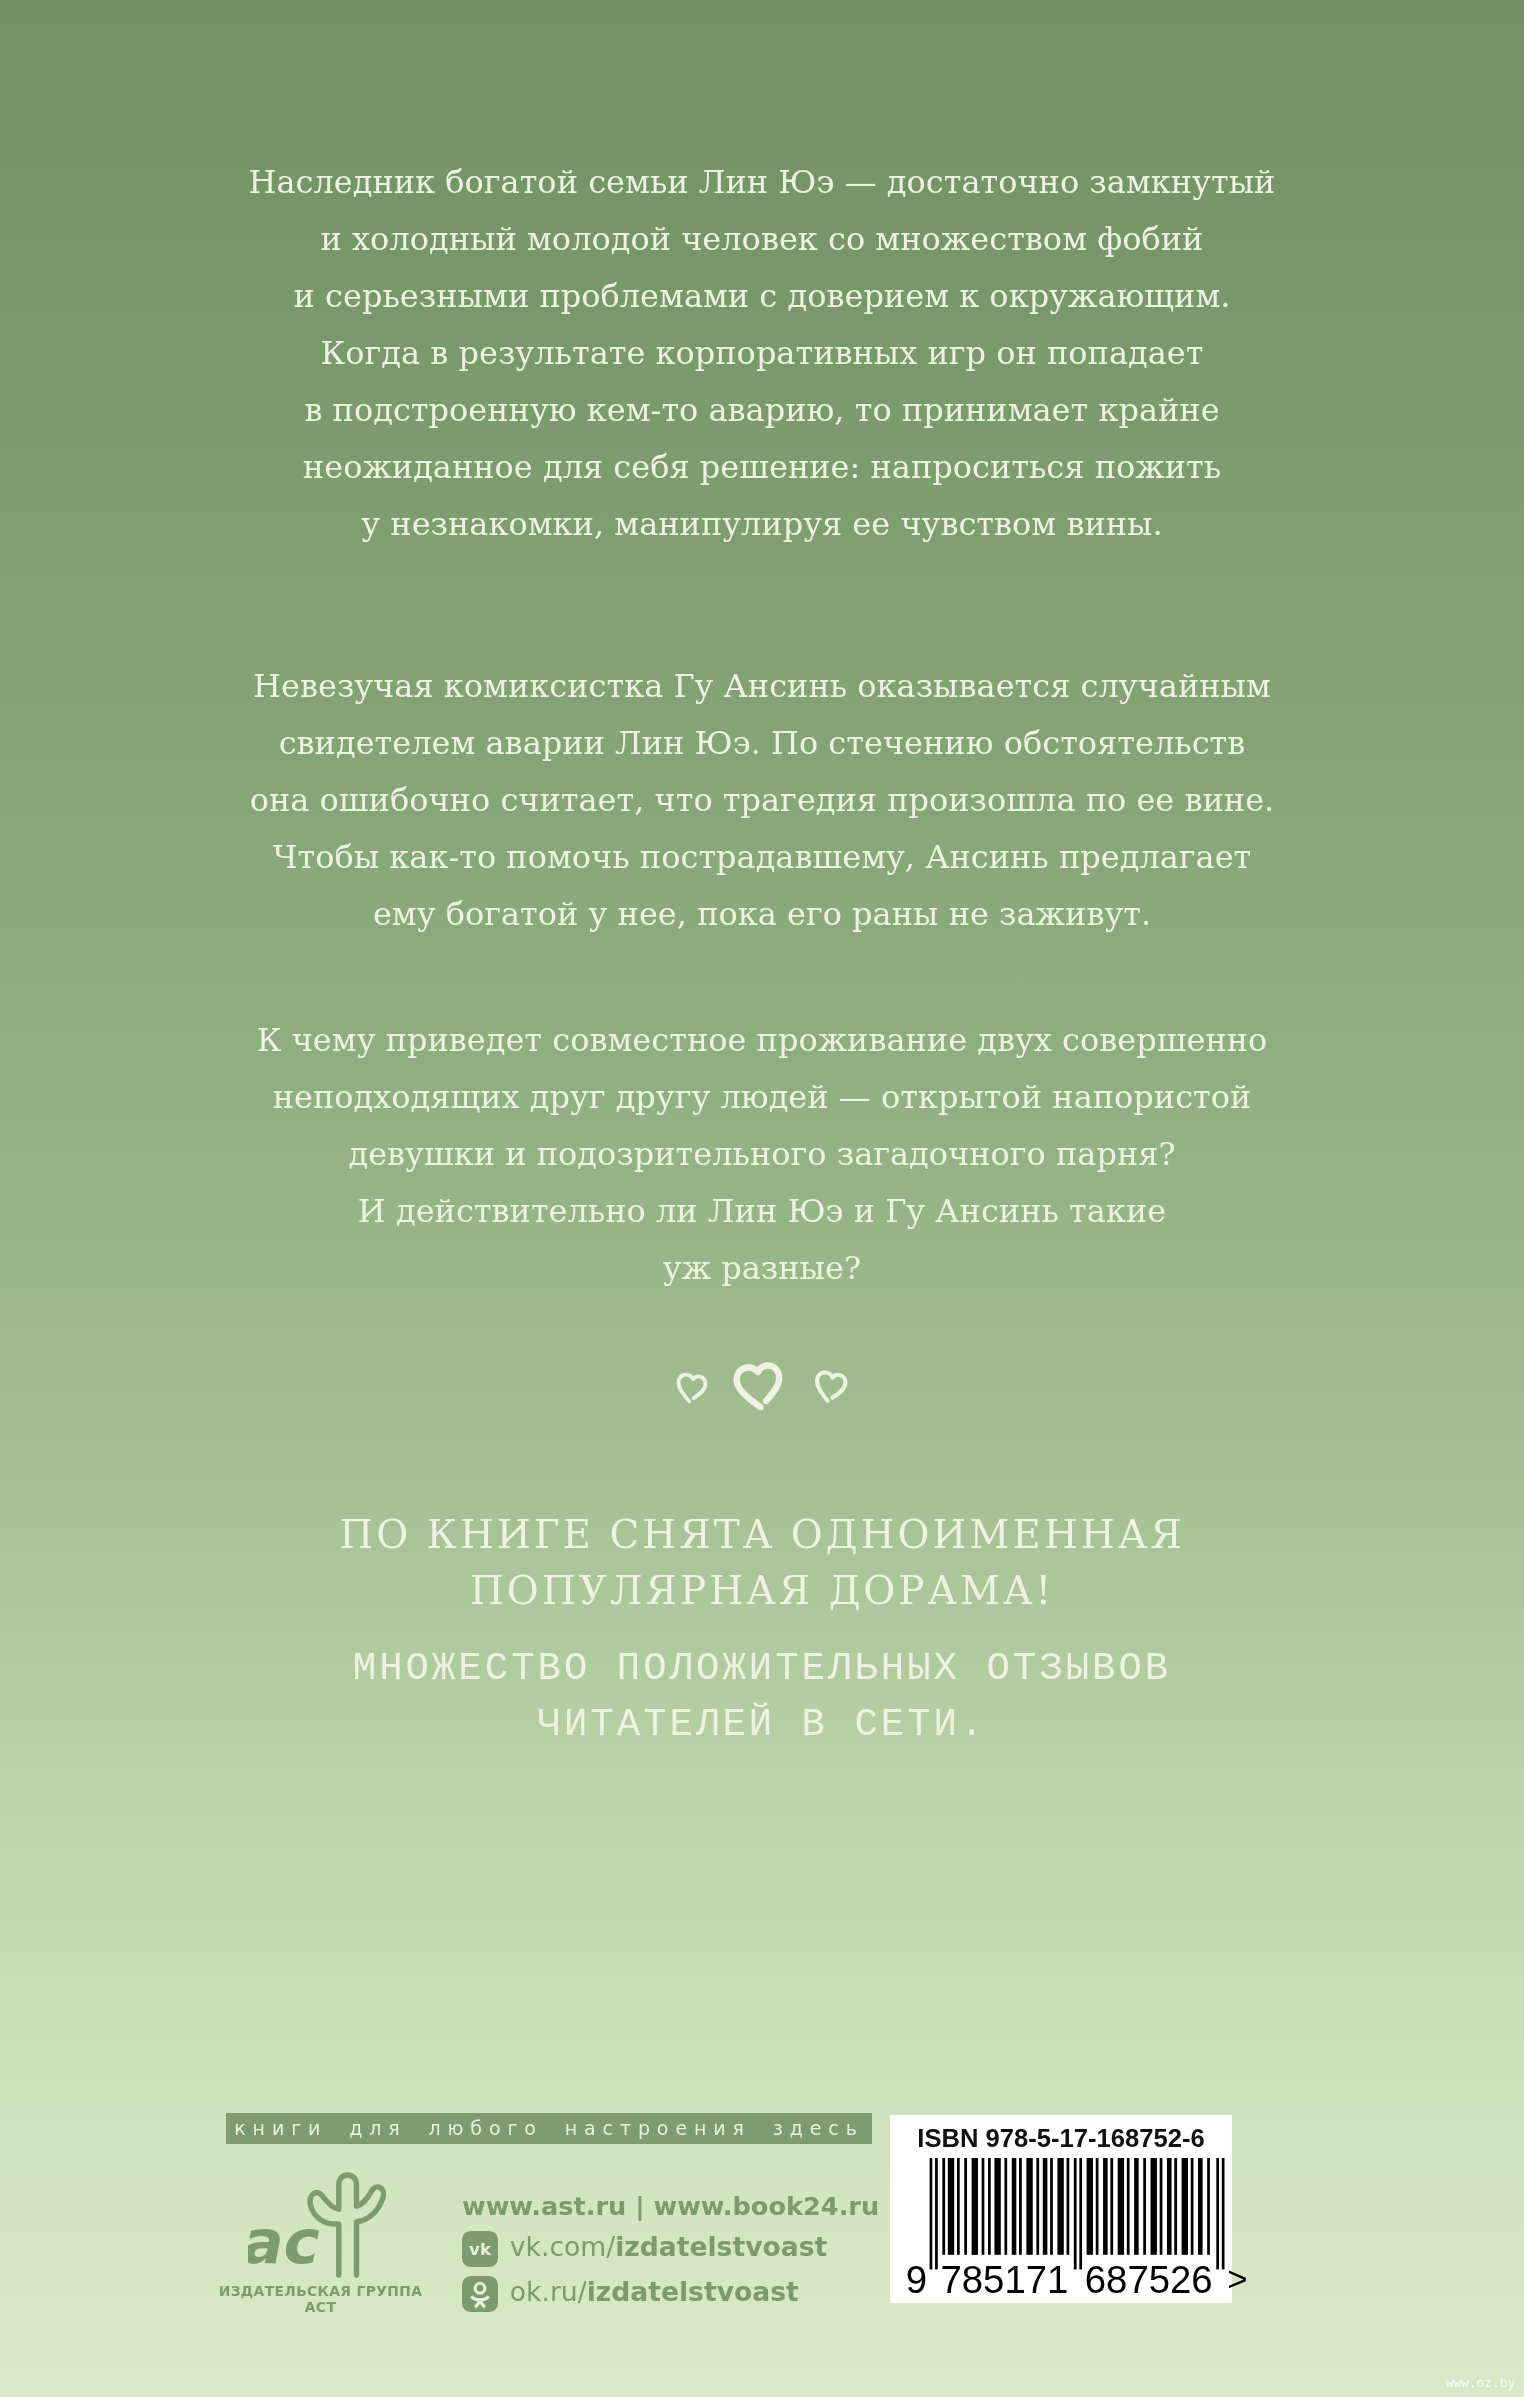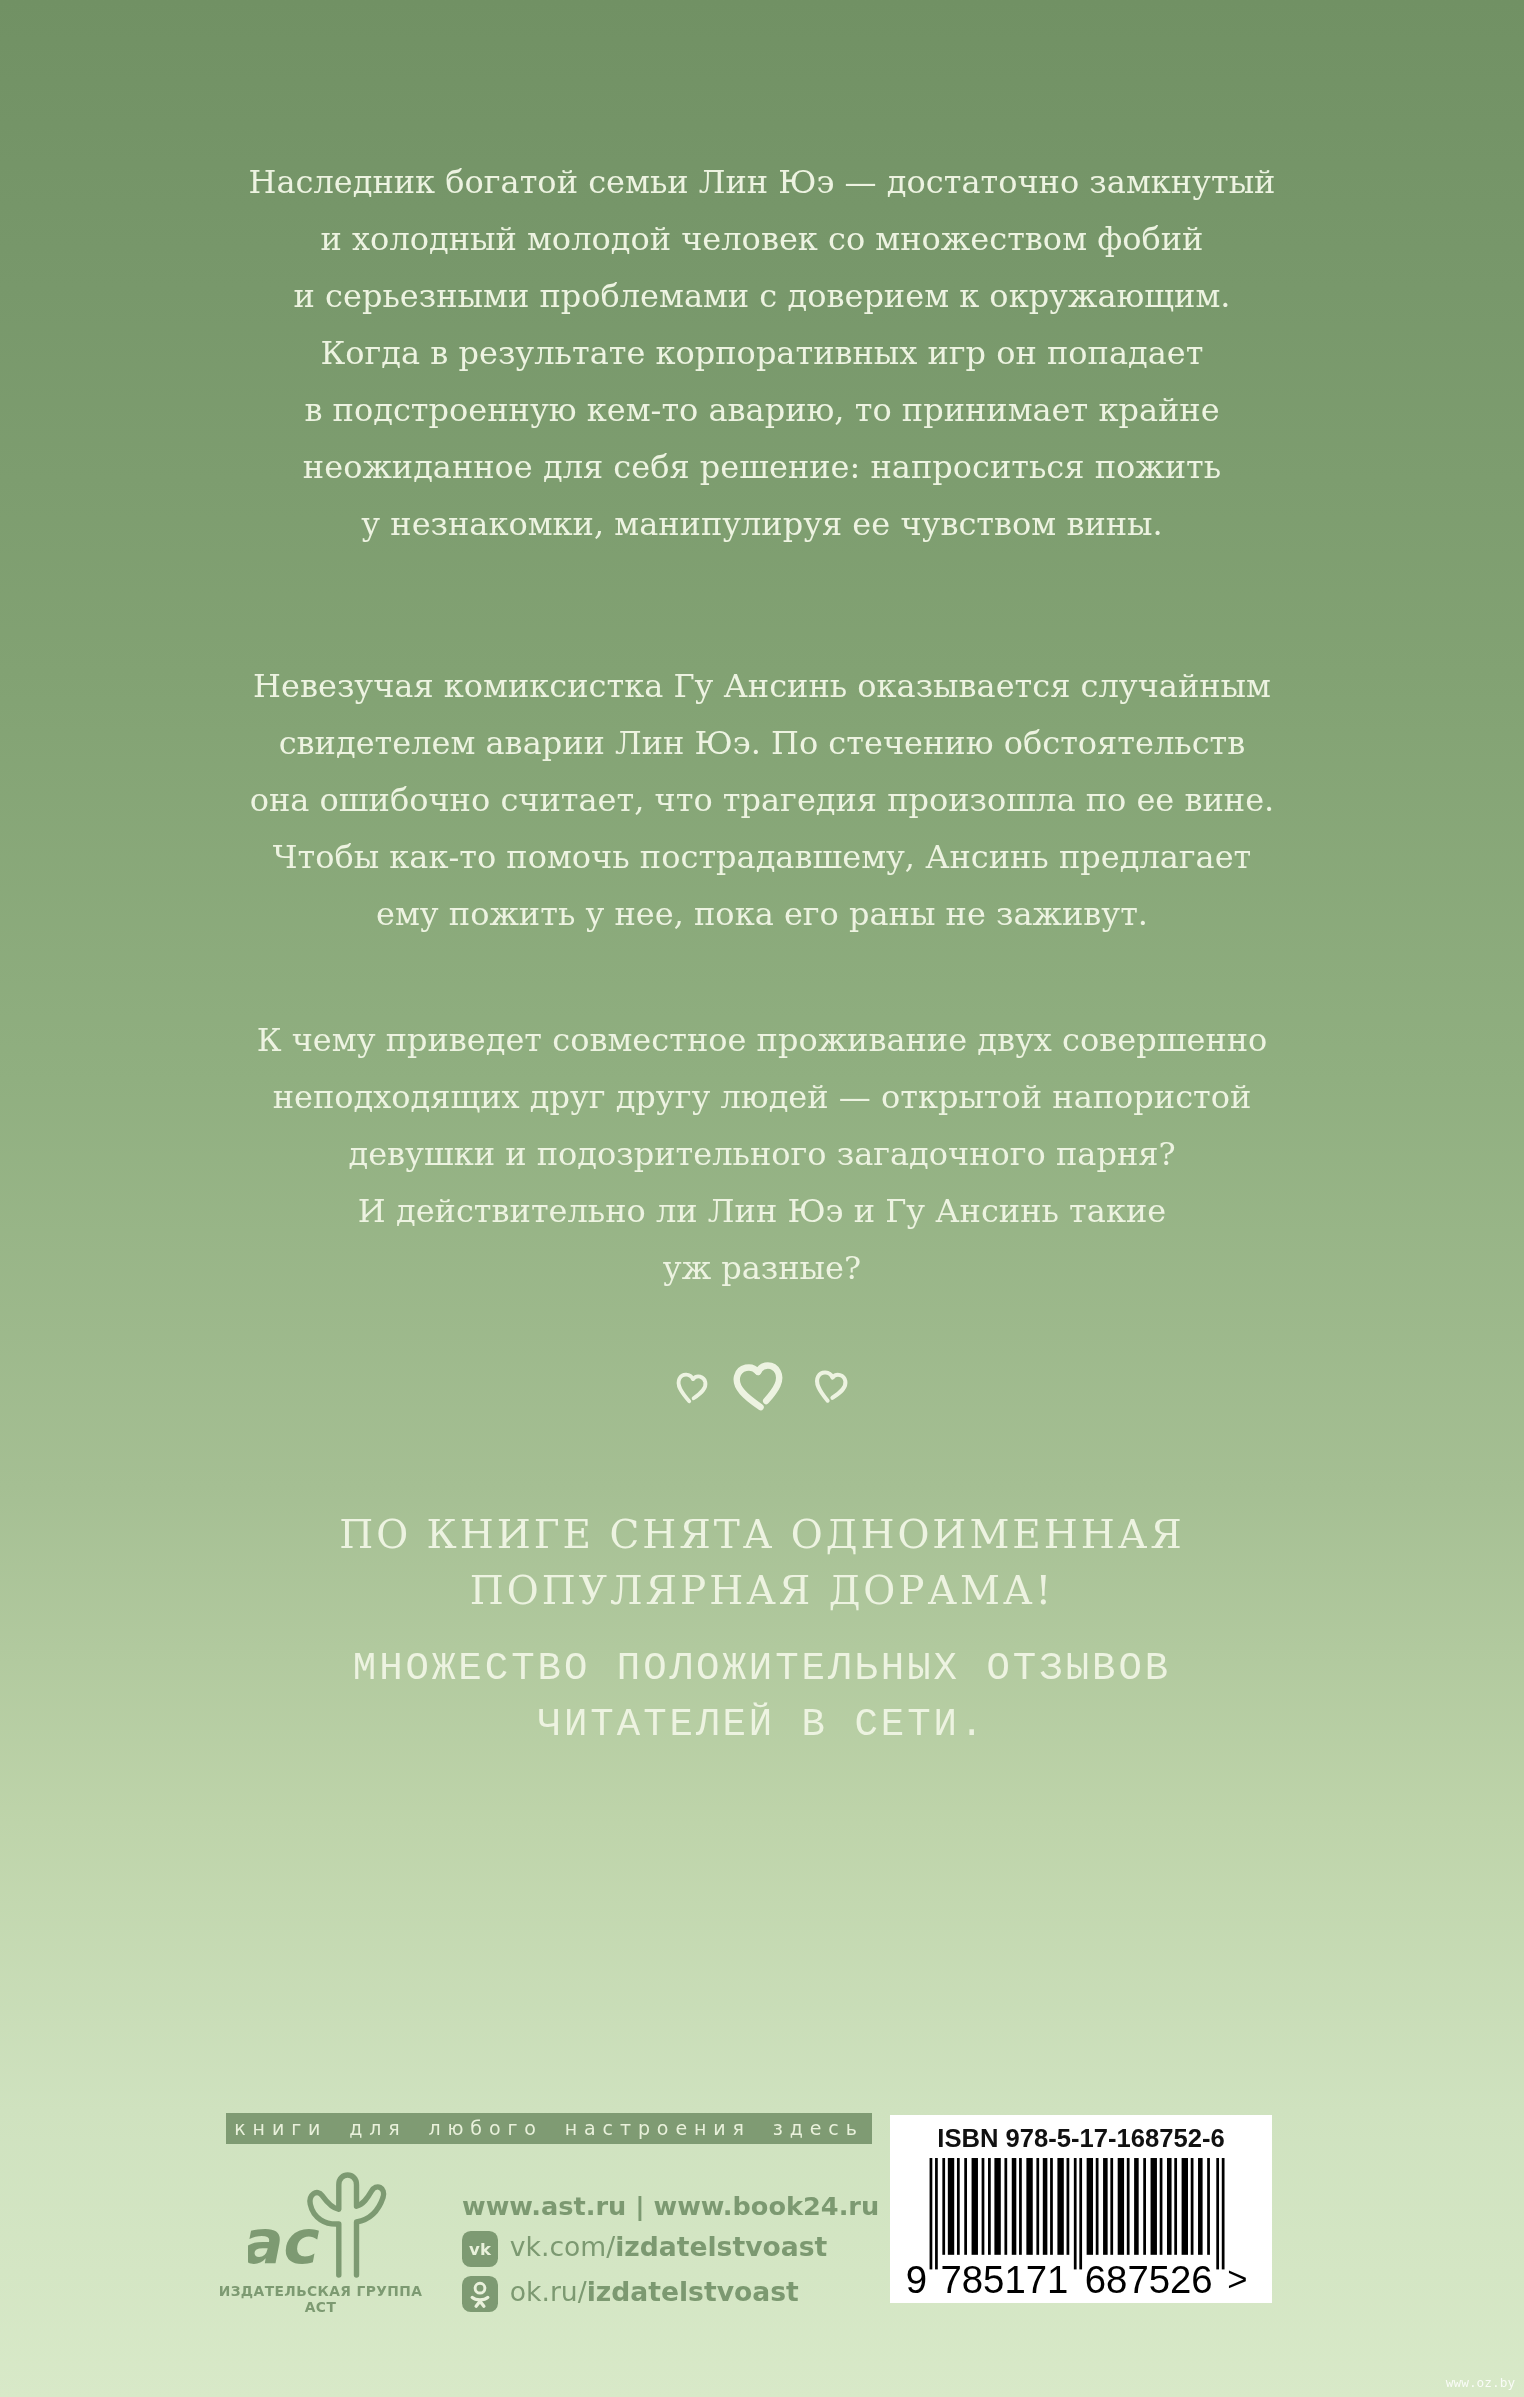--- a/index.html
+++ b/index.html
@@ -53,21 +53,21 @@
   .links{
     position:absolute;left:462px;top:2191px;
     font-family:"DejaVu Sans", sans-serif;color:#7c9971;
   }
   .sites{font-size:25.6px;font-weight:bold;line-height:31.5px;}
   .link-row{display:flex;gap:11.8px;margin-top:8.9px;height:36px;}
   .link-row .url{font-size:26.6px;}
   .link-row .url b{font-weight:bold;}
   .badge{width:36px;height:36px;flex:0 0 auto;}
   .barcode-box{
-    position:absolute;left:890px;top:2115px;width:382px;height:188px;
+    position:absolute;left:890px;top:2115px;width:342px;height:188px;
     background:#ffffff;
   }
   .isbn{
     margin-top:8.9px;text-align:center;color:#111;
     font-family:"Liberation Sans", sans-serif;font-size:25.6px;font-weight:bold;
   }
   .barcode-svg{position:absolute;left:13.8px;top:43px;}
   .watermark{
     position:absolute;right:9.9px;bottom:7.9px;
     font-family:"DejaVu Sans Mono", monospace;font-size:12.8px;
@@ -83,21 +83,21 @@
 и холодный молодой человек со множеством фобий
 и серьезными проблемами с доверием к окружающим.
 Когда в результате корпоративных игр он попадает
 в подстроенную кем-то аварию, то принимает крайне
 неожиданное для себя решение: напроситься пожить
 у незнакомки, манипулируя ее чувством вины.</div>
   <div class="synopsis p2">Невезучая комиксистка Гу Ансинь оказывается случайным
 свидетелем аварии Лин Юэ. По стечению обстоятельств
 она ошибочно считает, что трагедия произошла по ее вине.
 Чтобы как-то помочь пострадавшему, Ансинь предлагает
-ему пожить у нее, пока его раны не заживут.</div>
+ему богатой у нее, пока его раны не заживут.</div>
   <div class="synopsis p3">К чему приведет совместное проживание двух совершенно
 неподходящих друг другу людей — открытой напористой
 девушки и подозрительного загадочного парня?
 И действительно ли Лин Юэ и Гу Ансинь такие
 уж разные?</div>
 
   <div class="hearts">
     <svg width="35" height="43" viewBox="0 0 24 26" style="margin-top:9.9px;transform:rotate(8deg);">
       <path d="M11.3 5.2 C8.8 1.6 3.4 2.2 2 6.2 C0.4 10.8 4.6 15.4 10.8 20.6" fill="none" stroke="#edf3e1" stroke-width="2.6" stroke-linecap="round"></path>
       <path d="M11.3 5.2 C13.4 1.7 18.4 2.2 19.9 6.1 C21.3 9.9 18.6 13.5 13.5 18.2" fill="none" stroke="#edf3e1" stroke-width="2.6" stroke-linecap="round"></path>

